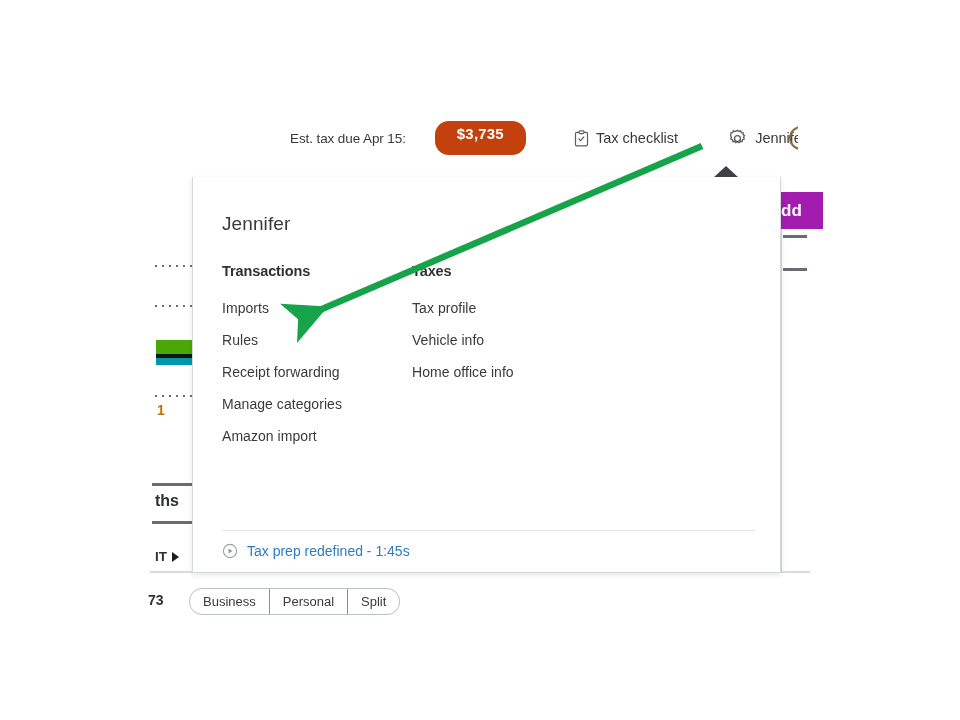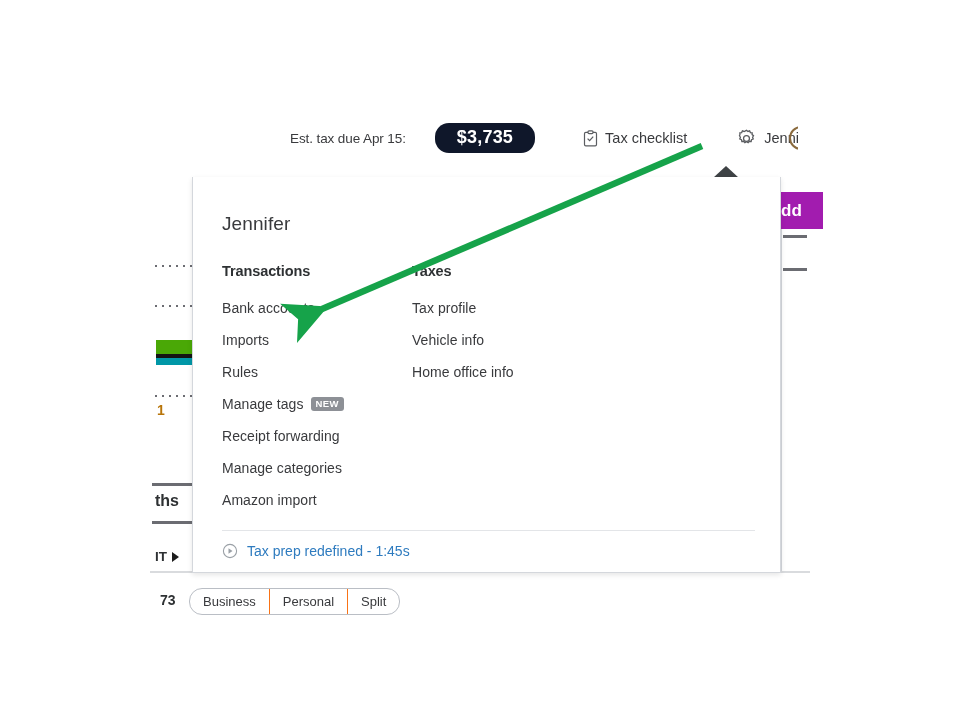--- a/index.html
+++ b/index.html
@@ -33,26 +33,26 @@
     gap: 16px;
   }
   .bg-est-label {
     font-size: 13.5px;
     color: #393a3d;
     letter-spacing: -0.1px;
     white-space: nowrap;
   }
   .bg-pill {
     margin-left: 13px;
-    background: #0f172a;
+    background: #c2410c;
     color: #ffffff;
-    font-size: 18px;
+    font-size: 15px;
     font-weight: bold;
     border-radius: 14px;
-    padding: 5px 22px 7px 22px;
+    padding: 5px 22px 14px 22px;
     line-height: 1;
     letter-spacing: 0.2px;
   }
   .bg-tax-check {
     margin-left: 32px;
     display: flex;
     align-items: center;
     gap: 7px;
     font-size: 14.5px;
     color: #393a3d;
@@ -200,21 +200,21 @@
   }
   .bg-hr-wide {
     position: absolute;
     left: 150px; top: 571px;
     width: 660px; height: 2px;
     background: #d9dbde;
   }
 
   .bg-num73 {
     position: absolute;
-    left: 160px; top: 592px;
+    left: 148px; top: 592px;
     font-size: 14px;
     font-weight: bold;
     color: #2e3133;
   }
 
   
   .seg {
     position: absolute;
     left: 189px; top: 588px;
     height: 25px;
@@ -418,31 +418,24 @@
 
   <div class="dropdown">
 
     <div class="dd-user">Jennifer</div>
 
     <div class="dd-cols">
 
       <div class="dd-col dd-col-1">
         <div class="dd-head">Transactions</div>
         <div class="dd-link">
-          <span>Bank accounts</span>
-        </div>
-        <div class="dd-link">
           <span>Imports</span>
         </div>
         <div class="dd-link">
           <span>Rules</span>
-        </div>
-        <div class="dd-link">
-          <span>Manage tags</span>
-          <span class="badge-new">NEW</span>
         </div>
         <div class="dd-link">
           <span>Receipt forwarding</span>
         </div>
         <div class="dd-link">
           <span>Manage categories</span>
         </div>
         <div class="dd-link">
           <span>Amazon import</span>
         </div>

